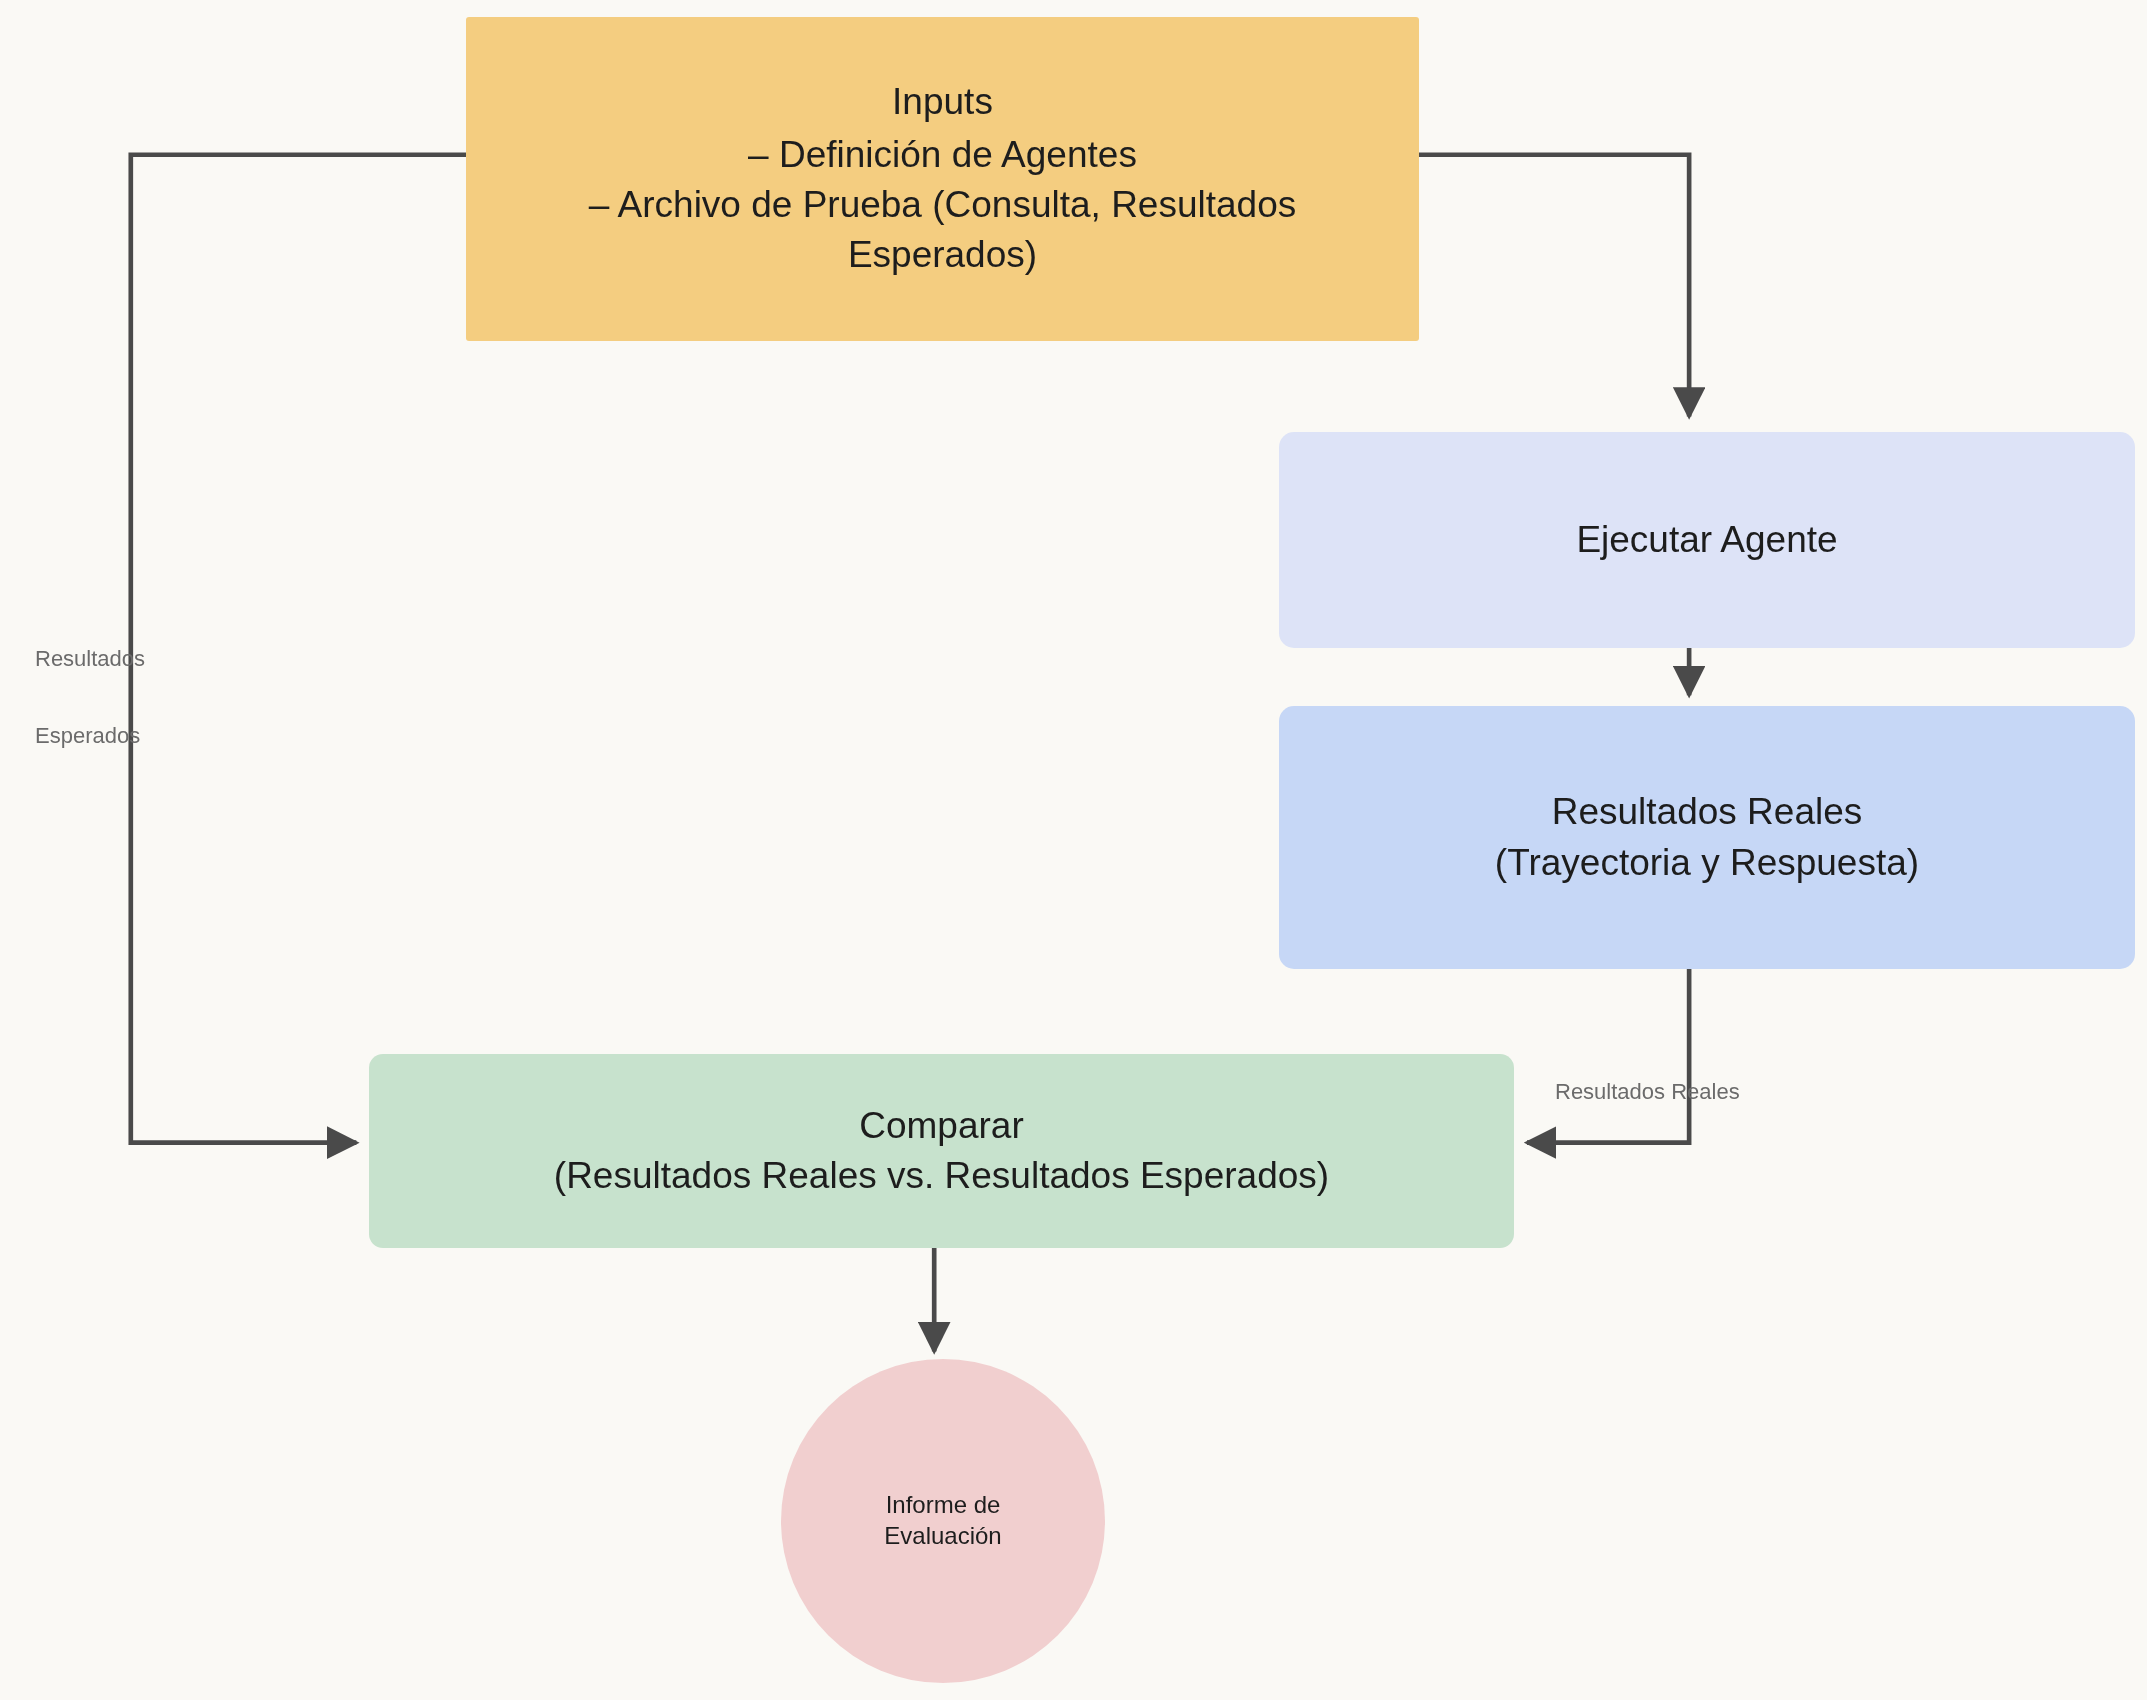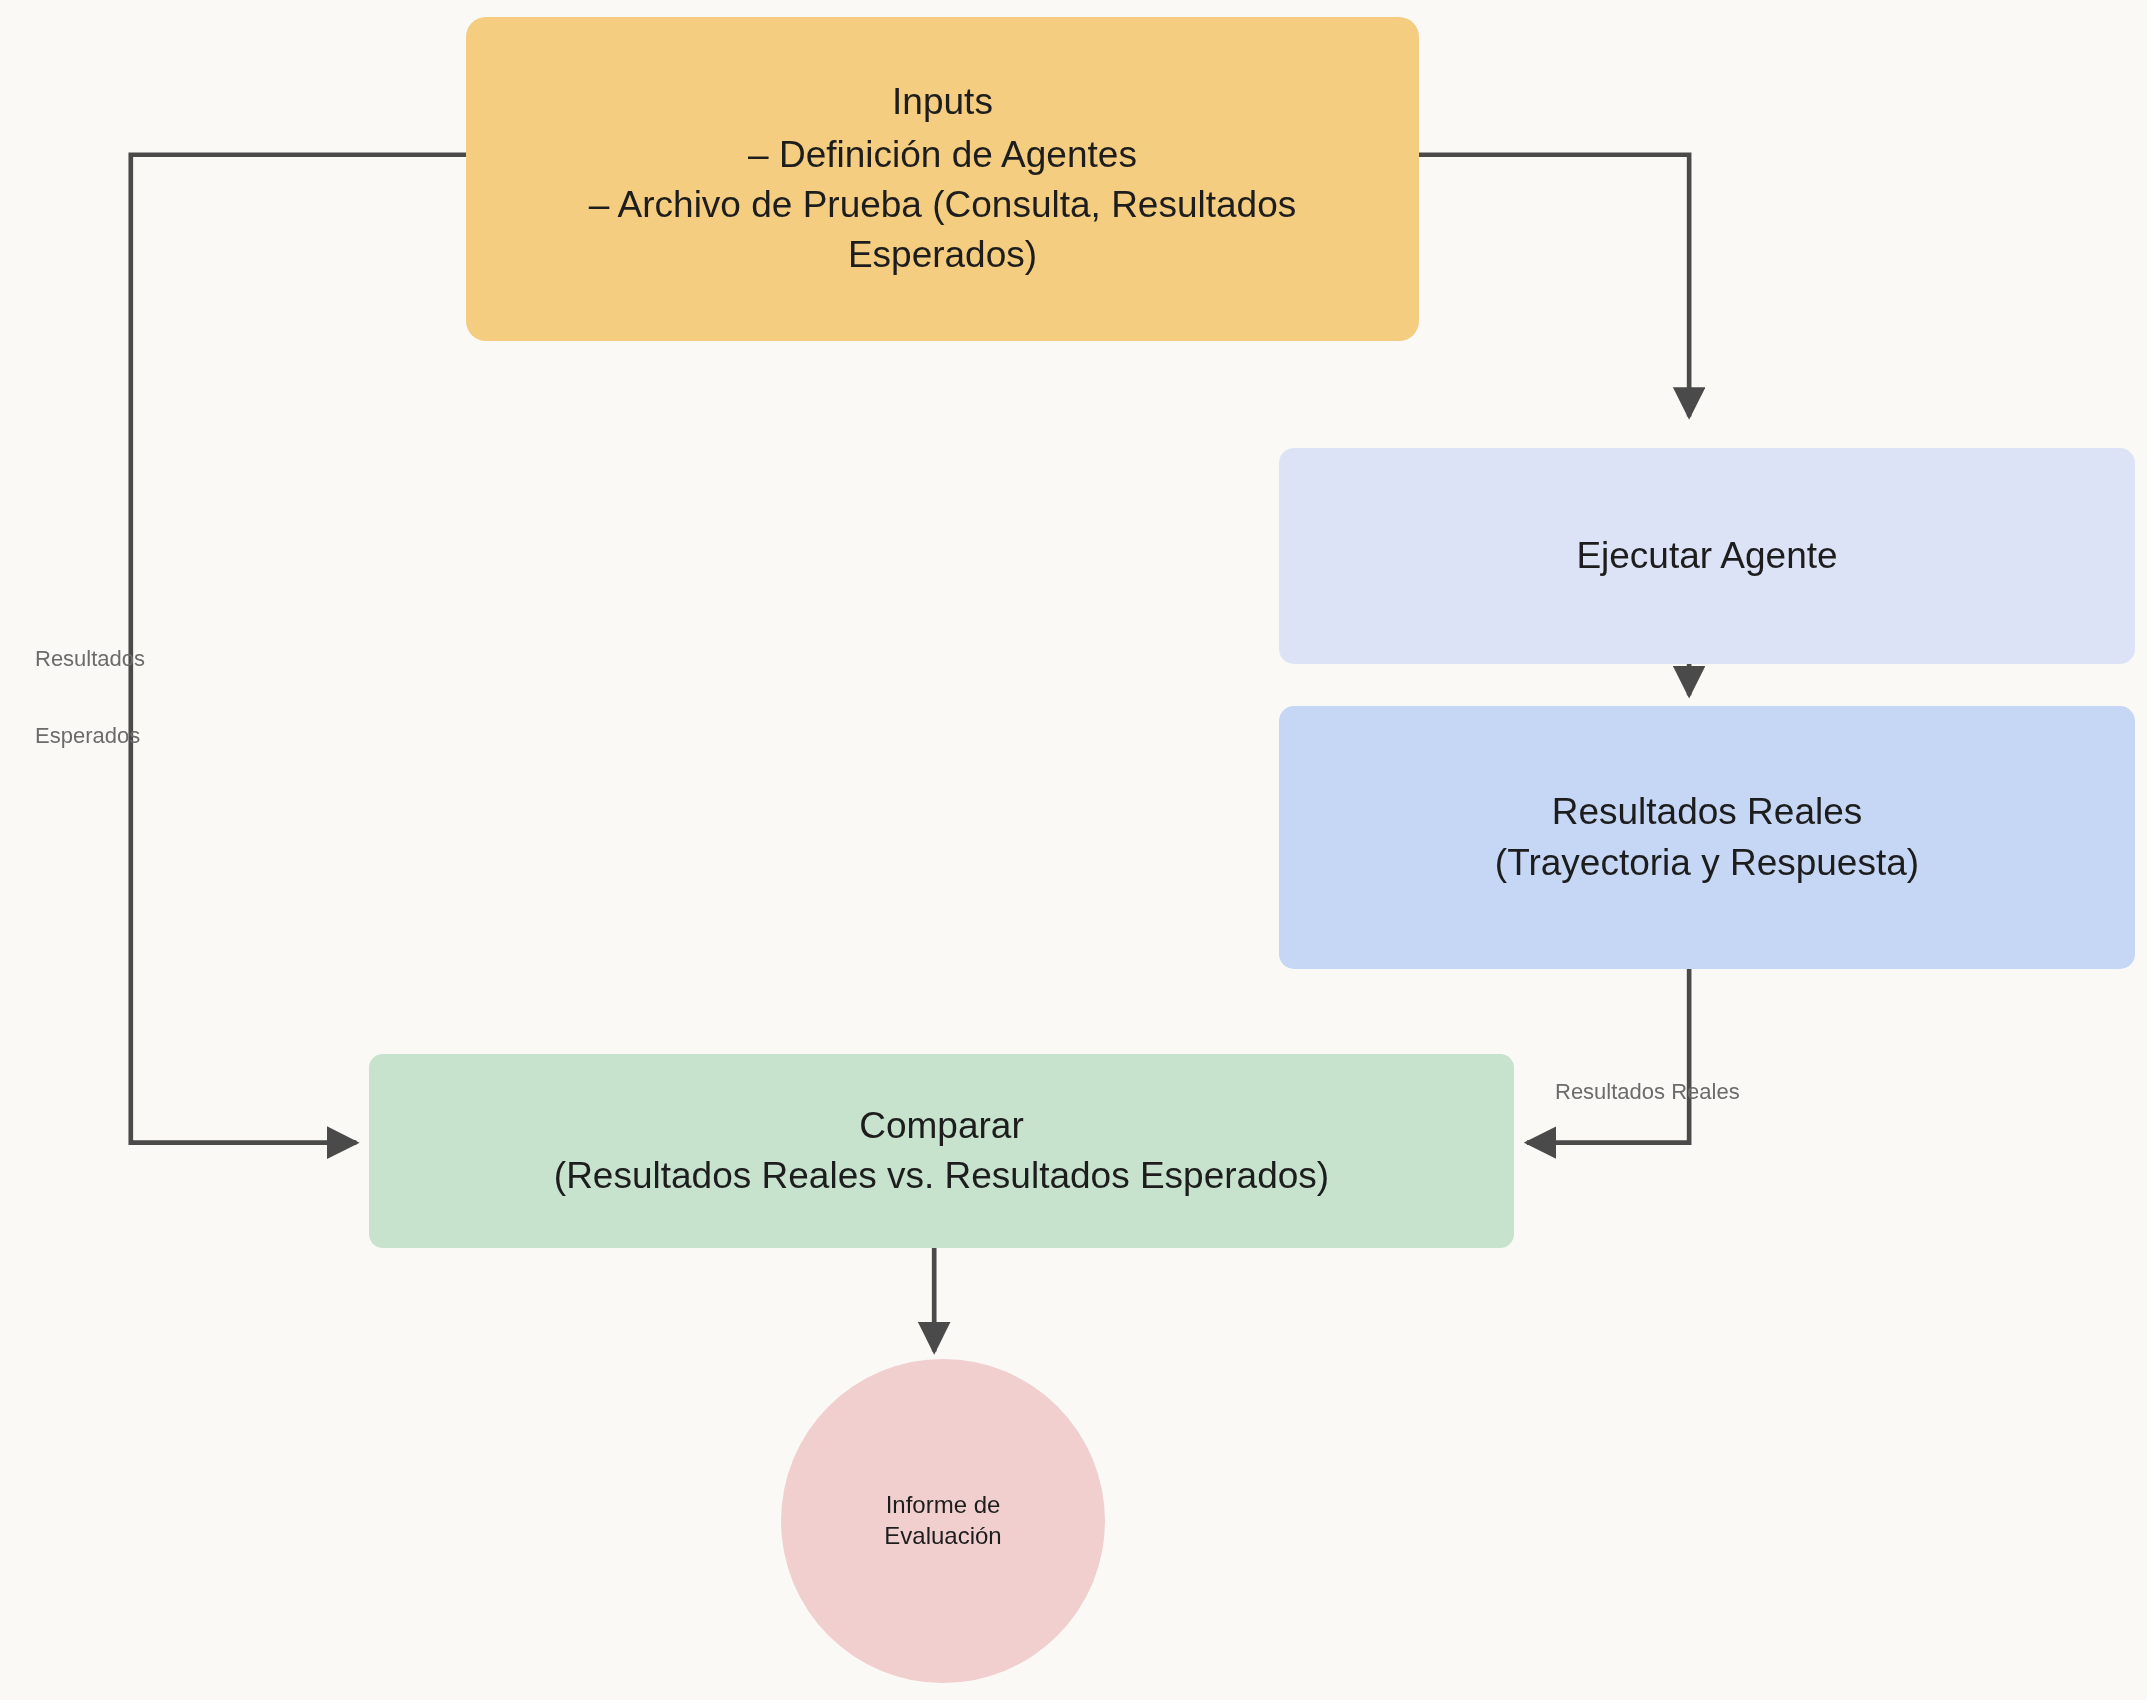--- a/index.html
+++ b/index.html
@@ -34,29 +34,29 @@
     color: #1d1d1d;
     line-height: 1.36;
   }
   .node .line { display: block; white-space: pre; }
 
   
   #node-inputs {
     left: 466px; top: 17px;
     width: 953px; height: 324px;
     background: #f4cd80;
-    border-radius: 20px;
+    border-radius: 3px;
     font-size: 37px;
     padding: 0 24px;
   }
   #node-inputs .line-1 { margin-bottom: 1.9px; }
 
   
   #node-run-agent {
-    left: 1279px; top: 448px;
+    left: 1279px; top: 432px;
     width: 856px; height: 216px;
     background: #dde3f7;
     border-radius: 15px;
     font-size: 37px;
     padding: 0 20.5px;
   }
 
   
   #node-actual-results {
     left: 1279px; top: 706px;

